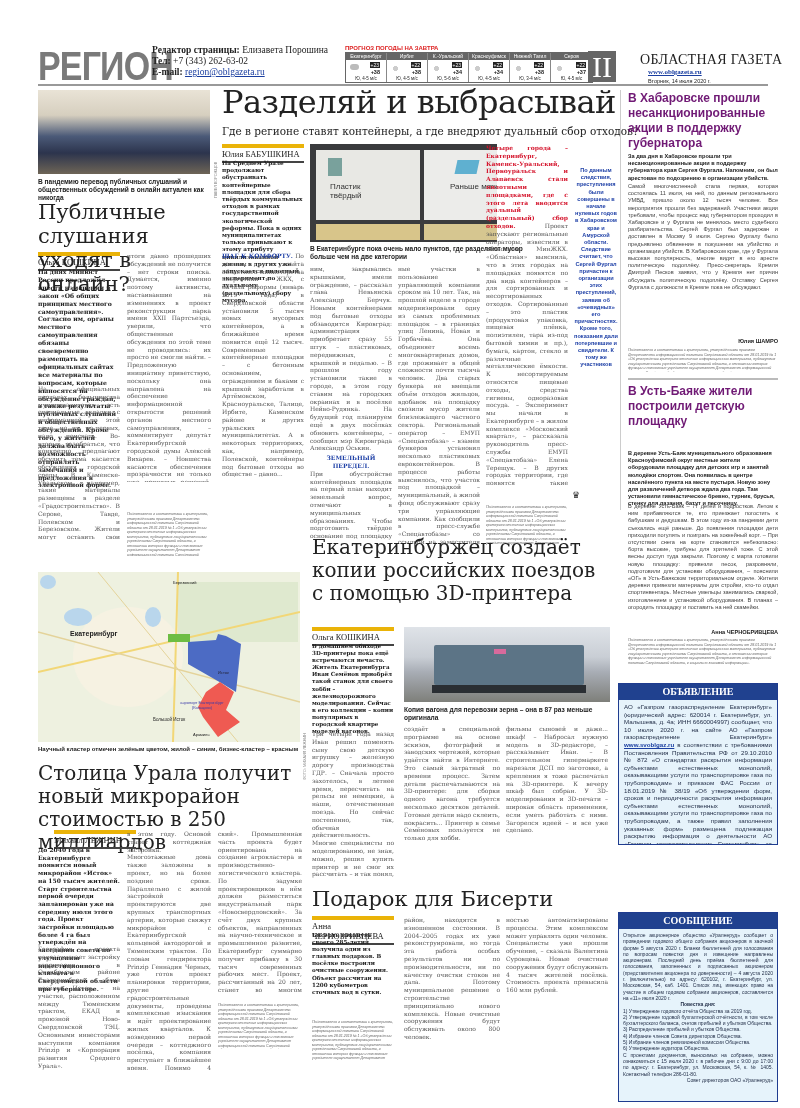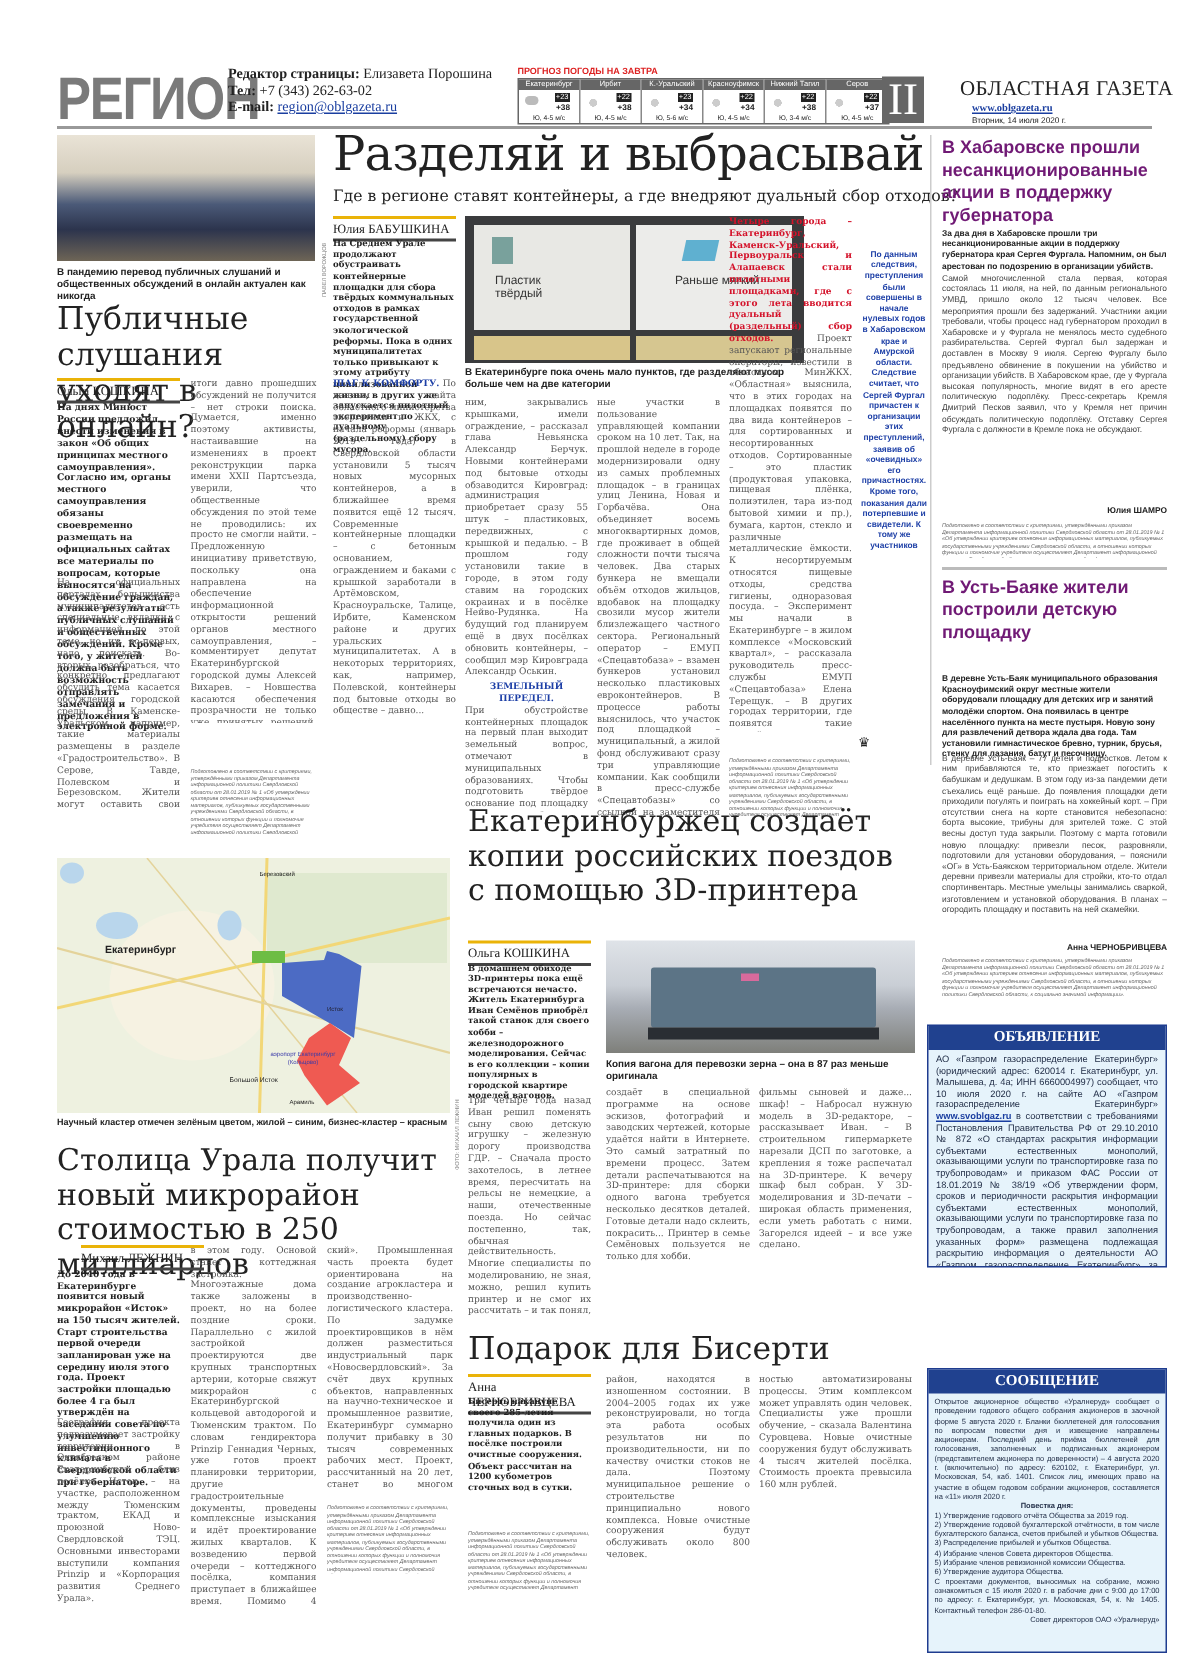--- a/index.html
+++ b/index.html
@@ -21,21 +21,21 @@
 .wx-n{position:absolute;right:6px;top:2px;background:#222;color:#fff;padding:0 1px;font-size:5px}
 .wx-d{position:absolute;right:6px;top:9px;font-weight:bold;font-size:5.5px}
 .wx-w{position:absolute;left:0;right:0;bottom:1px;text-align:center;font-size:4.5px}
 .pagenum{left:588px;top:51px;width:28px;height:31px;background:#666;color:#fff;font-size:30px;text-align:center;line-height:31px;font-family:"Liberation Serif",serif}
 .paper{left:640px;top:52px;font-size:14px;font-family:Liberation Serif, serif;letter-spacing:.3px}
 .paper-url{left:648px;top:68px;font-size:7px;color:#1a3ea0;text-decoration:underline;font-family:"Liberation Serif",serif;font-weight:bold}
 .paper-date{left:648px;top:78px;font-size:5.5px;font-family:"Liberation Sans",sans-serif}
 .h1{font-family:"DejaVu Serif",serif;color:#222;line-height:1.05}
 .photo{background:linear-gradient(135deg,#6d6a60,#bab7a8 40%,#8a8172 70%,#4d4a44)}
 .cap{font-family:"Liberation Sans",sans-serif;font-weight:bold;font-size:6.6px;line-height:8px;color:#222}
-.byline{font-family:"Liberation Serif",serif;font-size:8.5px;border-top:2px solid #eab308;border-bottom:2px solid #444;padding:1px 0 2px}
+.byline{font-family:"Liberation Serif",serif;font-size:8.5px;border-top:4px solid #eab308;border-bottom:2px solid #444;padding:1px 0 2px}
 .lead{font-family:"DejaVu Serif",serif;font-weight:bold;font-size:6.6px;line-height:8.4px}
 .txt{font-family:"DejaVu Serif",serif;font-size:6px;line-height:7.8px;color:#555;text-align:justify;overflow:hidden}
 .note{font-family:"Liberation Sans",sans-serif;font-style:italic;font-size:3.6px;line-height:4.5px;color:#666}
 .sidebar-h{font-family:"Liberation Sans",sans-serif;font-weight:bold;font-size:12px;line-height:15px;color:#701a75}
 .sidebar-lead{font-family:"Liberation Sans",sans-serif;font-weight:bold;font-size:5.6px;line-height:7.2px}
 .sidebar-txt{font-family:"Liberation Sans",sans-serif;font-size:5.6px;line-height:7.2px;color:#444;text-align:justify}
 .ad{border:1px solid #1f3c8f;background:#e6f3fb}
 .ad-h{background:#20418f;color:#fff;font-family:"Liberation Serif",serif;font-weight:bold;font-size:10px;text-align:center;height:16px;line-height:16px}
 .ad-txt{font-family:"Liberation Sans",sans-serif;font-size:6.2px;line-height:7.6px;padding:3px 5px;text-align:justify;color:#1e2a44}
 .blue-quote{font-family:"Liberation Sans",sans-serif;font-weight:bold;color:#1d3fa6;font-size:6px;line-height:7.5px;text-align:center}
@@ -134,21 +134,21 @@
 <div class="abs" style="left:222px;top:125px;font-size:10.5px;font-family:'DejaVu Serif',serif;white-space:nowrap">Где в регионе ставят контейнеры, а где внедряют дуальный сбор отходов?</div>
 <div class="abs vert" style="left:214px;top:148px;height:50px">ПАВЕЛ ВОРОЖЦОВ</div>
 <div class="abs byline" style="left:222px;top:144px;width:82px">Юлия БАБУШКИНА</div>
 <div class="abs lead" style="left:222px;top:160px;width:82px;font-size:5.7px;line-height:7.2px">На Среднем Урале продолжают обустраивать контейнерные площадки для сбора твёрдых коммунальных отходов в рамках государственной экологической реформы. Пока в одних муниципалитетах только привыкают к этому атрибуту цивилизованной жизни, в других уже запускается пилотный эксперимент по дуальному (раздельному) сбору мусора.</div>
 
 <div class="abs txt" style="left:222px;top:252px;width:82px;height:300px">
   <span class="sub-blue">ШАГ К КОМФОРТУ.</span>
   <span>По данным сайта областного министерства энергетики и ЖКХ, с начала реформы (январь 2019 года) в Свердловской области установили 5 тысяч новых мусорных контейнеров, а в ближайшее время появится ещё 12 тысяч. Современные контейнерные площадки – с бетонным основанием, ограждением и баками с крышкой заработали в Артёмовском, Красноуральске, Талице, Ирбите, Каменском районе и других уральских муниципалитетах. А в некоторых территориях, как, например, Полевской, контейнеры под бытовые отходы во общеcтве – давно...</span>
 </div>
 
-<div class="abs" style="left:310px;top:144px;width:226px;height:98px;background:#3a3b3d;overflow:hidden">
+<div class="abs" style="left:310px;top:144px;width:187px;height:98px;background:#3a3b3d;overflow:hidden">
   <div class="abs" style="left:6px;top:6px;width:104px;height:70px;background:#e8e8e4"></div>
   <div class="abs" style="left:114px;top:6px;width:104px;height:70px;background:#ececea"></div>
   <div class="abs" style="left:18px;top:14px;width:14px;height:18px;background:#5c8e8a;opacity:.8"></div>
   <div class="abs" style="left:146px;top:16px;width:22px;height:14px;background:#5fb0d0;transform:skew(-12deg)"></div>
   <div class="abs" style="left:20px;top:38px;width:60px;font-family:'Liberation Sans',sans-serif;font-size:8px;color:#333">Пластик твёрдый</div>
   <div class="abs" style="left:140px;top:38px;width:60px;font-family:'Liberation Sans',sans-serif;font-size:8px;color:#333">Раньше мягкий</div>
   <div class="abs" style="left:6px;top:80px;width:104px;height:16px;background:#d8c58a"></div>
   <div class="abs" style="left:114px;top:80px;width:104px;height:16px;background:#d6c690"></div>
 </div>
 <div class="abs cap" style="left:310px;top:245px;width:220px">В Екатеринбурге пока очень мало пунктов, где разделяют мусор больше чем на две категории</div>

